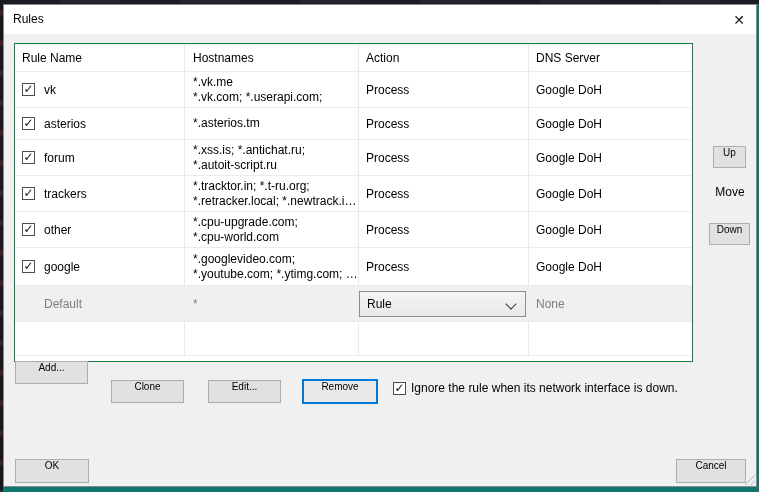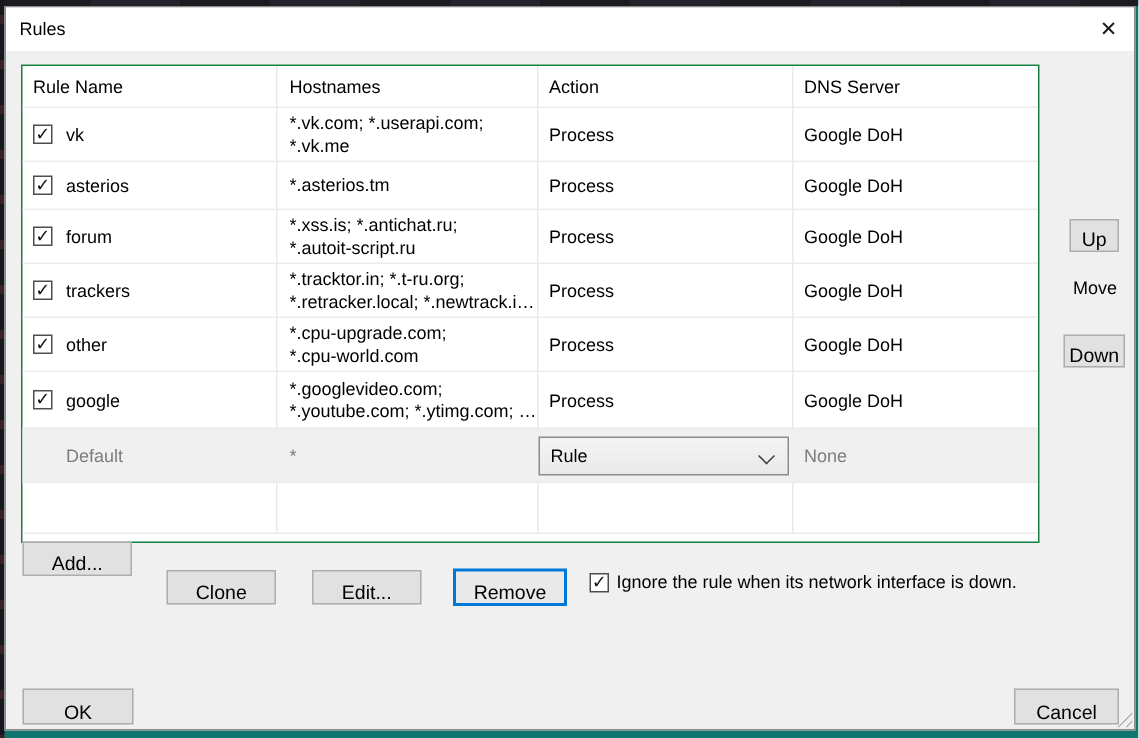--- a/index.html
+++ b/index.html
@@ -33,21 +33,21 @@
     background:#fff;border:1px solid #4d4d4d;box-sizing:border-box;margin-right:9px;flex:none;
     font-size:12px;line-height:11px;color:#111;}
   .default-row{background:#f0f0f0;color:#7d7d7d;position:relative;}
   .combo{position:absolute;left:344px;top:5px;width:167px;height:26px;box-sizing:border-box;
     background:linear-gradient(#f4f4f4,#e9e9e9);border:1px solid #8c8c8c;color:#000;
     display:flex;align-items:center;padding-left:7px;}
   .chev{position:absolute;right:10px;top:8px;width:7px;height:7px;border-right:1.4px solid #3c3c3c;
     border-bottom:1.4px solid #3c3c3c;transform:rotate(45deg);}
   
   .btn{position:absolute;background:#e1e1e1;border:1px solid #adadad;box-sizing:border-box;
-    display:flex;align-items:flex-end;justify-content:center;font-size:13px;color:#000;cursor:pointer;}
+    display:flex;align-items:flex-start;justify-content:center;font-size:10px;color:#000;cursor:pointer;}
   .btn-up{left:709px;top:141px;width:33px;height:22px;}
   .move-label{position:absolute;left:703px;top:180px;width:46px;text-align:center;color:#000;}
   .btn-down{left:705px;top:218px;width:41px;height:22px;}
   
   .btn-add{left:11px;top:356px;width:73px;height:23px;}
   .btn-clone{left:107px;top:375px;width:73px;height:23px;}
   .btn-edit{left:204px;top:375px;width:73px;height:23px;}
   .btn-remove{left:298px;top:374px;width:76px;height:25px;border:2px solid #0078d7;background:#e9e9e9;}
   .ignore-wrap{position:absolute;left:389px;top:376px;display:flex;align-items:center;}
   .ignore-wrap .cb{margin-right:5px;}
@@ -88,22 +88,22 @@
 
       <div class="trow h36">
         <div class="c c1">
           <span class="cb">
               <span>✓</span>
             </span>
           <span>vk</span>
         </div>
         <div class="c c2">
             <div class="hl">
+              <span>*.vk.me</span>
               <span>*.vk.com; *.userapi.com;</span>
-              <span>*.vk.me</span>
             </div>
           </div>
         <div class="c c3">
             <span>Process</span>
           </div>
         <div class="c c4">
             <span>Google DoH</span>
           </div>
       </div>
 

